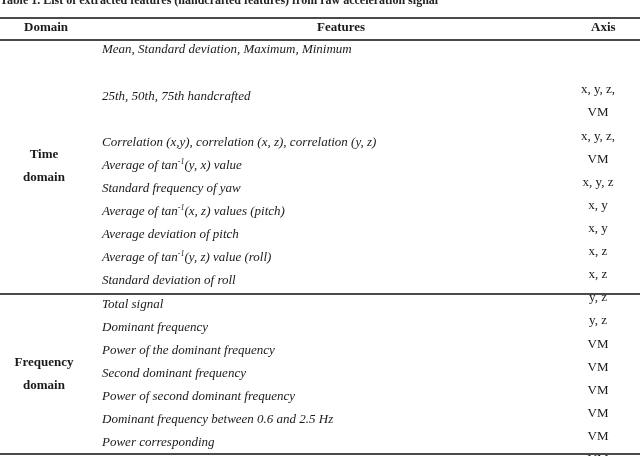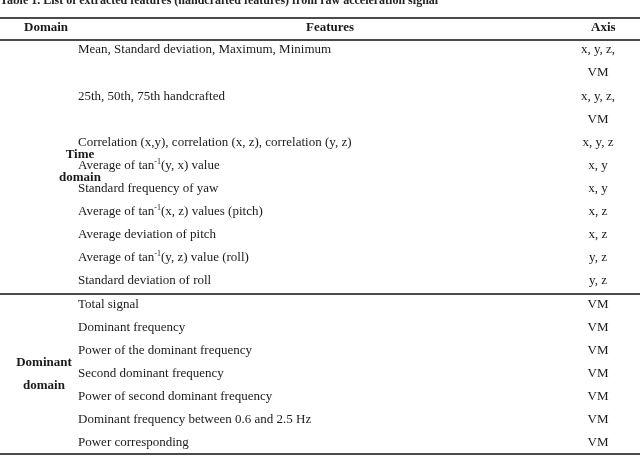--- a/index.html
+++ b/index.html
@@ -37,41 +37,43 @@
     .rule.bottom { top: 453px; height: 2px; }
 
     .hdr {
       position: absolute;
       top: 18px;
       font-size: 13px;
       font-weight: bold;
       line-height: 18px;
     }
     .hdr.domain { left: 24px; }
-    .hdr.features { left: 306px; }
+    .hdr.features { left: 317px; }
     .hdr.axis { left: 591px; font-family: Liberation Serif, serif; }
 
     .row {
       position: absolute;
       left: 0;
       width: 640px;
       font-size: 13px;
       line-height: 23px;
     }
     .row .feat {
       position: absolute;
-      left: 78px;
+      left: 102px;
       white-space: nowrap;
+      font-style: italic;
     }
     .row .axis {
       position: absolute;
       left: 560px;
       width: 76px;
       text-align: center;
       white-space: nowrap;
+      margin-top: 40px;
     }
     .row .axis .line { display: block; }
     sup { font-size: 8px; vertical-align: 5px; line-height: 0; }
 
     .domain-label {
       position: absolute;
       left: 0;
       width: 88px;
       text-align: center;
       font-size: 13px;
@@ -84,21 +86,21 @@
 <body>
 
 <div class="caption">Table 1. List of extracted features (handcrafted features) from raw acceleration signal</div>
 
 <div class="rule top"></div>
 <div class="hdr domain">Domain</div>
 <div class="hdr features">Features</div>
 <div class="hdr axis">Axis</div>
 <div class="rule head"></div>
 
-<div class="domain-label" style="top:142px;padding-left:36px;">
+<div class="domain-label" style="top:142px;">
   <span>Time</span>
   <span>domain</span>
 </div>
 
 <div class="row" style="top:37px;">
   <span class="feat">Mean, Standard deviation, Maximum, Minimum</span>
   <span class="axis">
     <span class="line">x, y, z,</span>
     <span class="line">VM</span>
   </span>
@@ -135,21 +137,21 @@
   <span class="axis">y, z</span>
 </div>
 <div class="row" style="top:268px;">
   <span class="feat">Standard deviation of roll</span>
   <span class="axis">y, z</span>
 </div>
 
 <div class="rule mid"></div>
 
 <div class="domain-label" style="top:350px;">
-  <span>Dominant</span>
+  <span>Frequency</span>
   <span>domain</span>
 </div>
 
 <div class="row" style="top:292px;">
   <span class="feat">Total signal</span>
   <span class="axis">VM</span>
 </div>
 <div class="row" style="top:315px;">
   <span class="feat">Dominant frequency</span>
   <span class="axis">VM</span>

